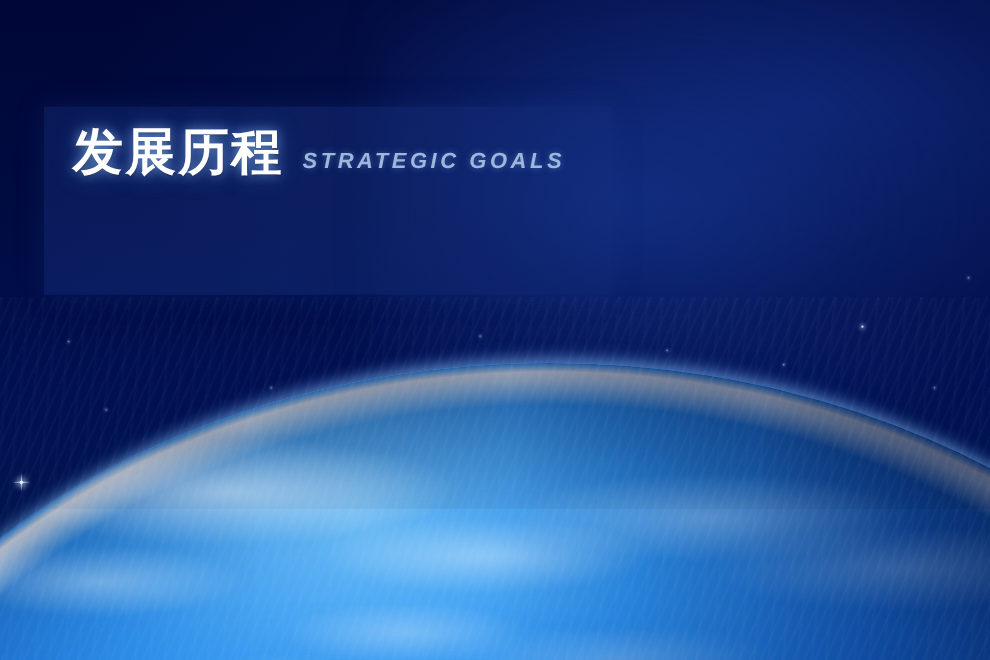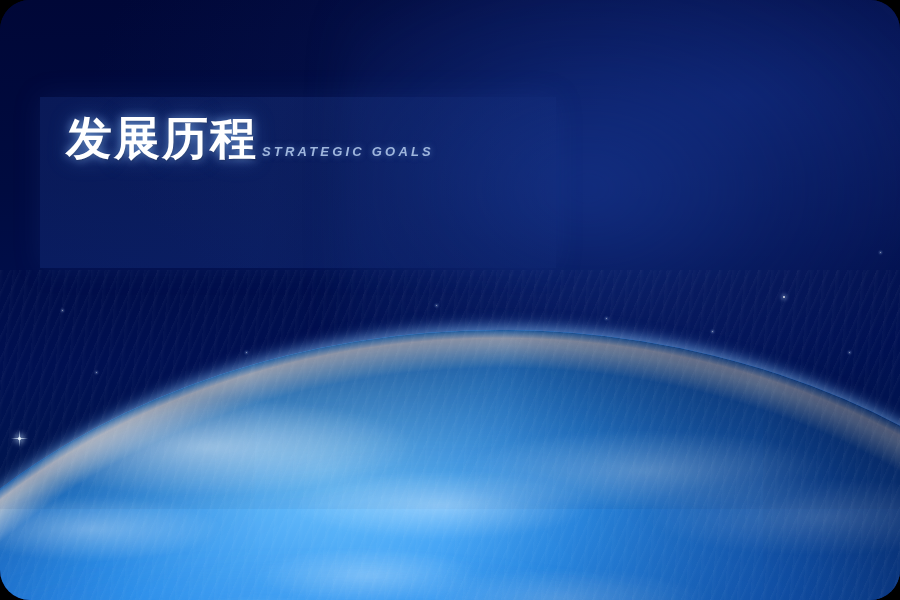--- a/index.html
+++ b/index.html
@@ -7,21 +7,20 @@
     padding: 0;
     background: #000;
   }
   #stage {
     position: relative;
     width: 900px;
     height: 600px;
     overflow: hidden;
     font-family: "Liberation Sans", sans-serif;
     background: #00093a;
-    border-radius: 30px;
   }
 
   
   .sky {
     position: absolute;
     inset: 0;
     background:
       radial-gradient(ellipse 900px 420px at 82% 16%,
           rgba(18,44,130,0.75) 0%, rgba(10,26,90,0.30) 45%, rgba(0,0,0,0) 72%),
       linear-gradient(178deg, #000737 0%, #000b40 30%, #001052 58%, #00164f 78%, #001a55 100%);
@@ -184,24 +183,24 @@
     letter-spacing: 2px;
     text-shadow:
       0 0 10px rgba(150,200,255,0.65),
       0 0 22px rgba(90,150,240,0.45),
       1px 1px 2px rgba(0,10,50,0.8);
   }
   .title-en {
     font-family: "Liberation Sans", sans-serif;
     font-style: italic;
     font-weight: bold;
-    font-size: 13px;
+    font-size: 20px;
     letter-spacing: 3.2px;
     color: #9fb6dd;
-    margin-left: 4px;
+    margin-left: 17px;
     padding-bottom: 3px;
     text-shadow: 0 0 6px rgba(120,165,230,0.5);
     white-space: nowrap;
   }
 
   .body-copy {
     position: absolute;
     left: 28px;
     top: 86px;
     width: 470px;

